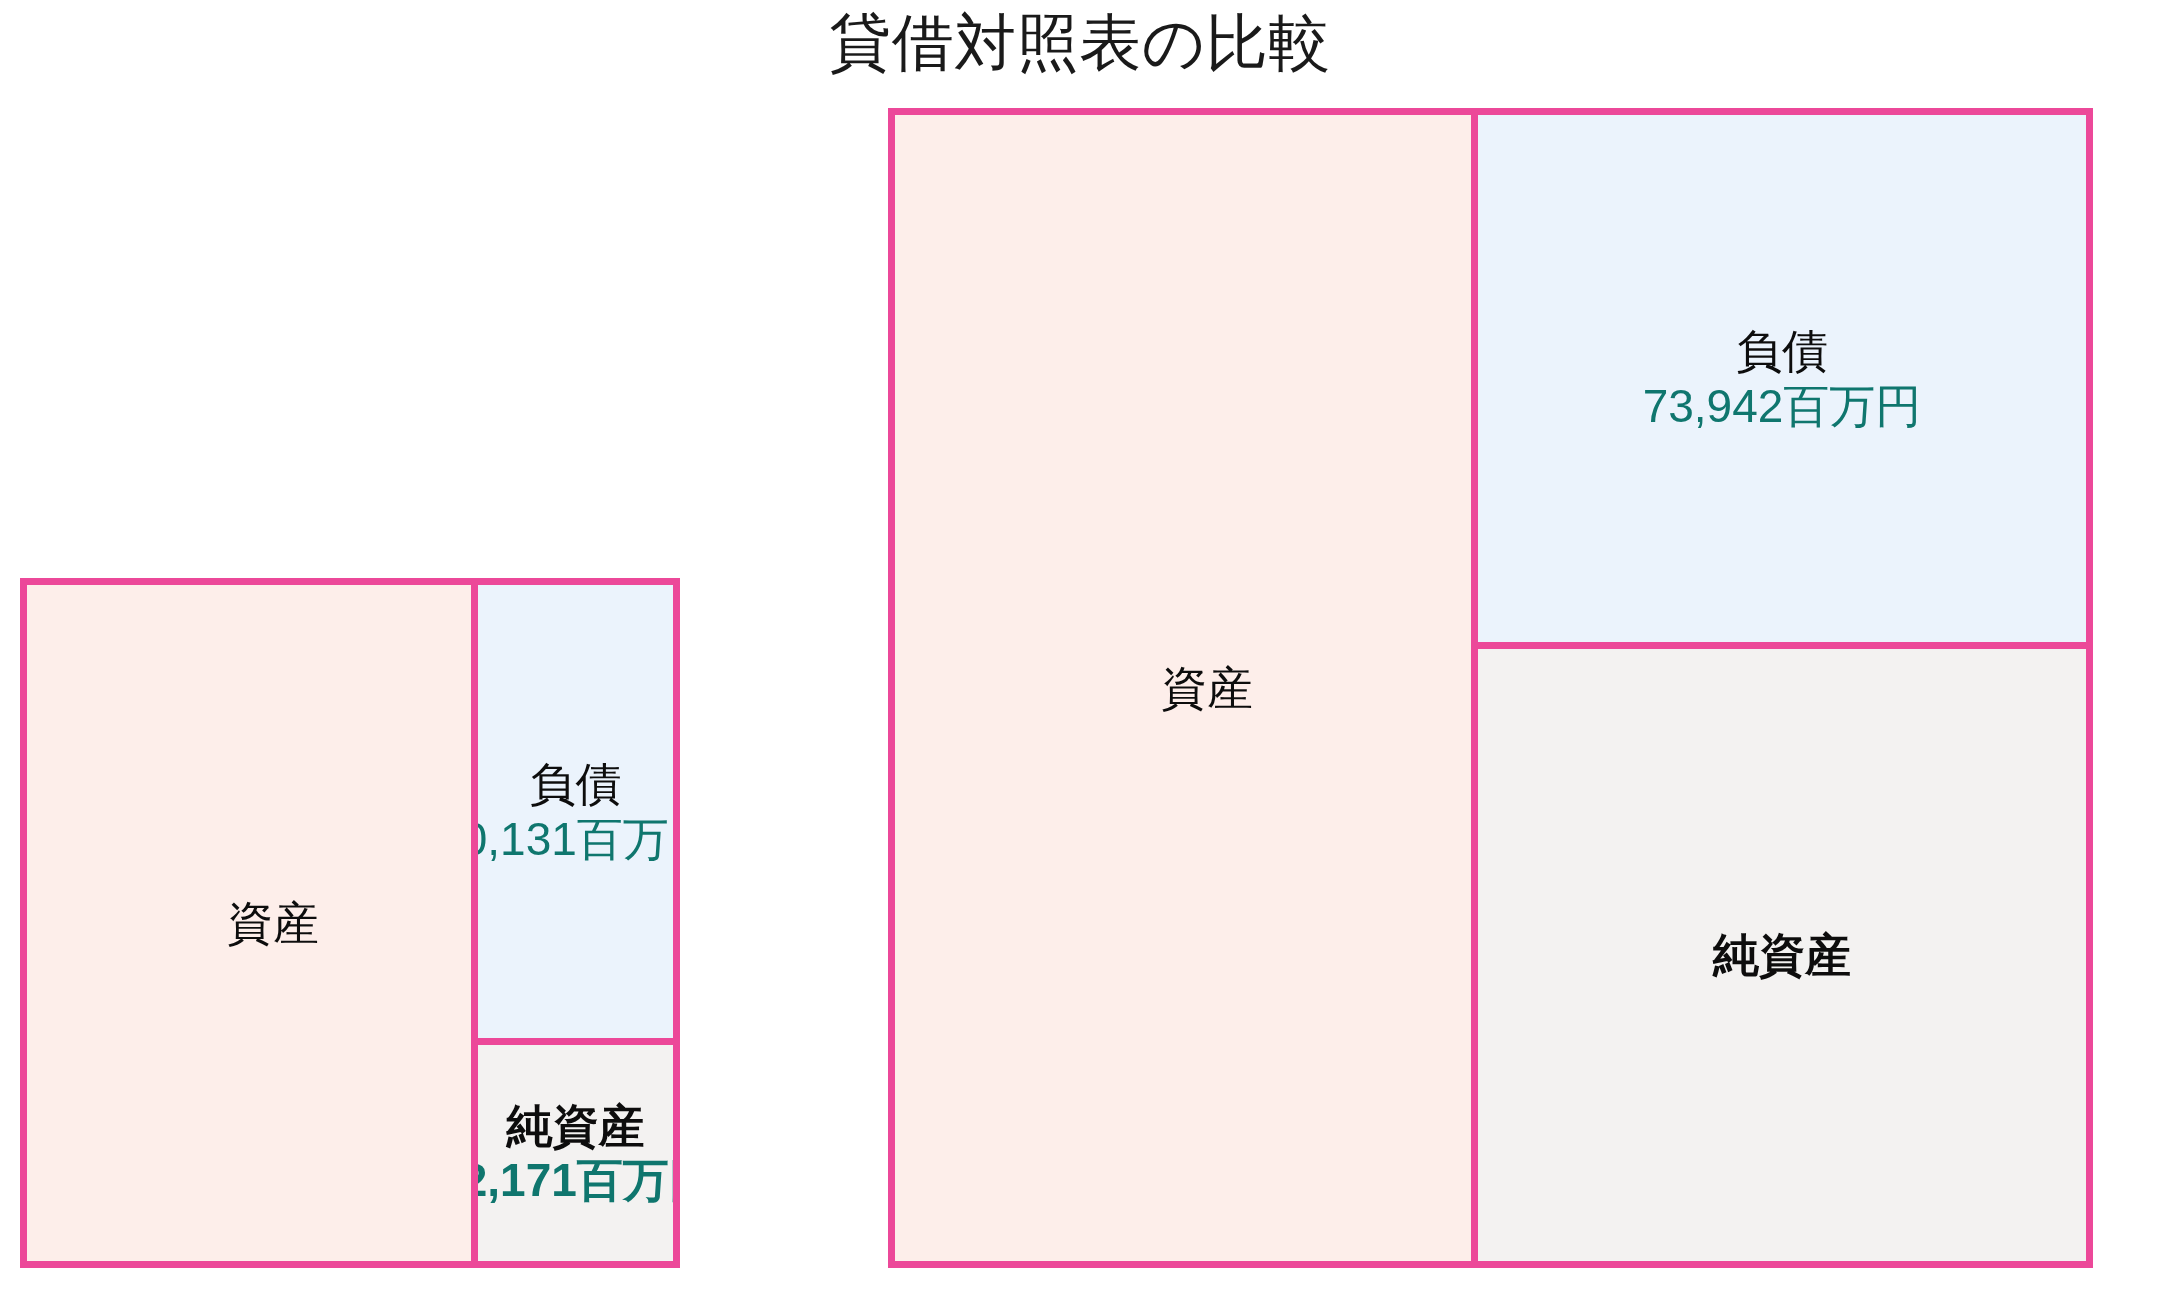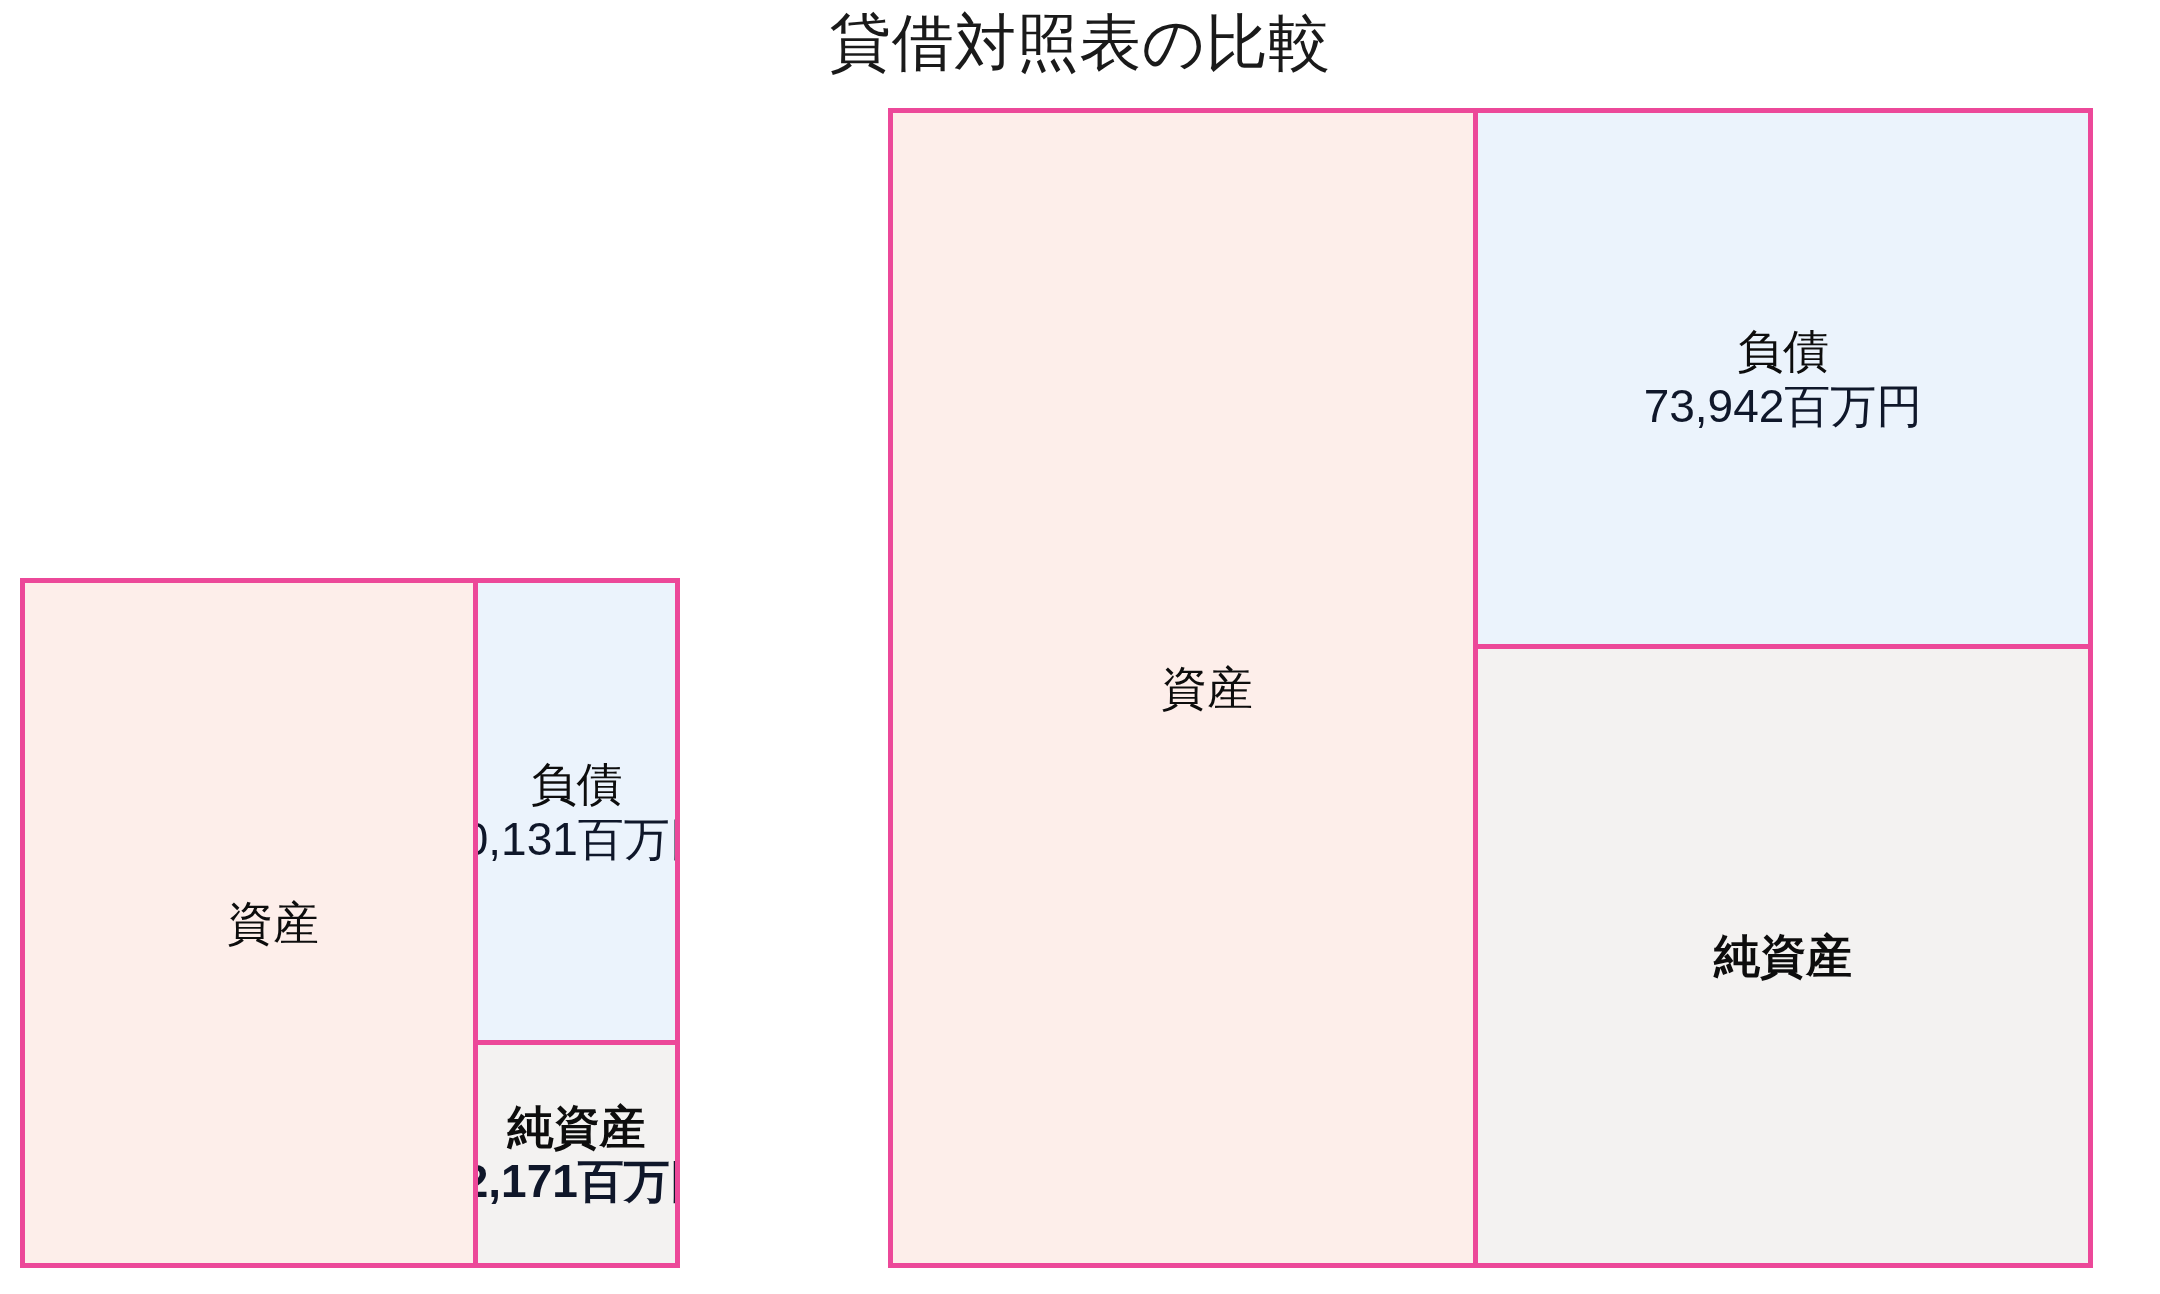--- a/index.html
+++ b/index.html
@@ -36,39 +36,39 @@
   }
 
   
   .bs-group {
     position: absolute;
     box-sizing: border-box;
   }
   .bs-cell {
     position: absolute;
     box-sizing: border-box;
-    border: 5px solid #ec4899;
+    border: 7px solid #ec4899;
     display: flex;
     flex-direction: column;
     align-items: center;
     justify-content: center;
     text-align: center;
     overflow: hidden;
   }
   .bs-cell .cell-label {
     font-size: 46px;
     line-height: 1.18;
     white-space: nowrap;
     color: #0d0d0d;
   }
   .bs-cell .cell-value {
     font-size: 46px;
     line-height: 1.18;
     white-space: nowrap;
-    color: #0f172a;
+    color: #0f766e;
   }
 
   
   .fill-assets      { background: #fdeeea; padding-left: 48px; }
   .fill-liabilities { background: #ebf3fc; }
   .fill-equity      { background: #f3f2f1; font-weight: bold; }
 
   
   .seam-left   { border-left-width: 3px; margin-left: -3px; }
   .seam-top    { border-top-width: 3px; margin-top: -3px; }

